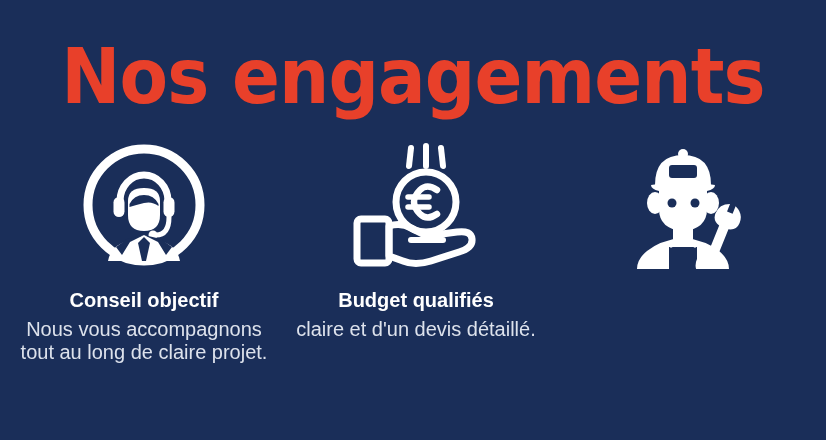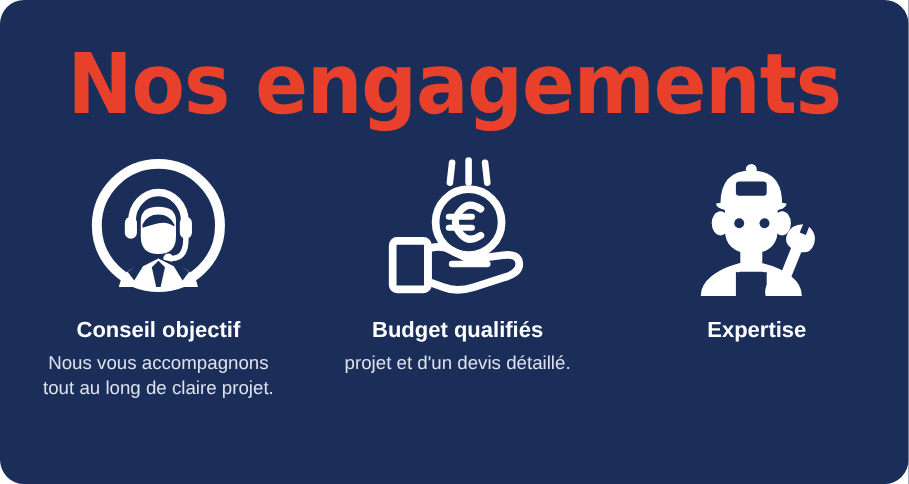--- a/index.html
+++ b/index.html
@@ -12,21 +12,20 @@
     overflow: hidden;
     font-family: "Liberation Sans", sans-serif;
   }
   #banner {
     position: relative;
     width: 826px;
     height: 440px;
     background: #1a2e59;
     box-sizing: border-box;
     overflow: hidden;
-    border-radius: 22px;
   }
 
   
   #title {
     position: absolute;
     top: 36px;
     left: 0;
     width: 826px;
     text-align: center;
     color: #e8402a;
@@ -72,21 +71,21 @@
     color: #ffffff;
     font-size: 20px;
     font-weight: 700;
     line-height: 24px;
     text-align: center;
     white-space: nowrap;
   }
   .col-body {
     margin-top: 6px;
     color: #dde2ec;
-    font-size: 17px;
+    font-size: 20px;
     font-weight: 400;
     line-height: 23px;
     text-align: center;
     max-width: 260px;
   }
   .col-body .ln { display: block; }
 </style>
 </head>
 <body>
 
@@ -148,21 +147,21 @@
           <rect x="8" y="79" width="32" height="44" rx="4" fill="none" stroke="#ffffff" stroke-width="7"></rect>
 
           <path d="M40 86 Q52 82 62 88 L78 96 L108 92 Q122 90 123 99 Q124 108 110 112
                    L82 121 Q66 126 54 121 L40 116 Z" fill="none" stroke="#ffffff" stroke-width="7" stroke-linejoin="round"></path>
 
           <path d="M62 100 L94 100" stroke="#ffffff" stroke-width="6" stroke-linecap="round"></path>
         </svg>
       </div>
       <div class="col-heading">Budget qualifiés</div>
       <div class="col-body">
-        <span class="ln">projet et d'un devis détaillé.</span>
+        <span class="ln">claire et d'un devis détaillé.</span>
       </div>
     </div>
 
     <div class="col">
       <div class="icon-wrap">
         <svg width="126" height="128" viewBox="0 0 126 128">
 
           <path d="M30 44 Q30 14 58 14 Q86 14 86 44 Z" fill="#ffffff"></path>
 
           <circle cx="58" cy="13" r="5" fill="#ffffff"></circle>
@@ -188,17 +187,16 @@
           <path d="M46 104 L52 99" stroke="#ffffff" stroke-width="5" stroke-linecap="round"></path>
           <path d="M70 104 L64 99" stroke="#ffffff" stroke-width="5" stroke-linecap="round"></path>
 
           <g transform="rotate(22 96 96)">
             <path d="M92 62 L92 70 L98 70 L98 62 Q108 66 108 76 Q108 84 100 86
                      L100 116 Q108 118 108 126 Q108 136 98 140 L98 132 L92 132 L92 140
                      Q82 136 82 126 Q82 118 90 116 L90 86 Q82 84 82 76 Q82 66 92 62 Z" fill="#ffffff"></path>
           </g>
         </svg>
       </div>
-      <div class="col-heading">Expertise</div>
     </div>
 
   </div>
 </div>
 
 </body></html>

